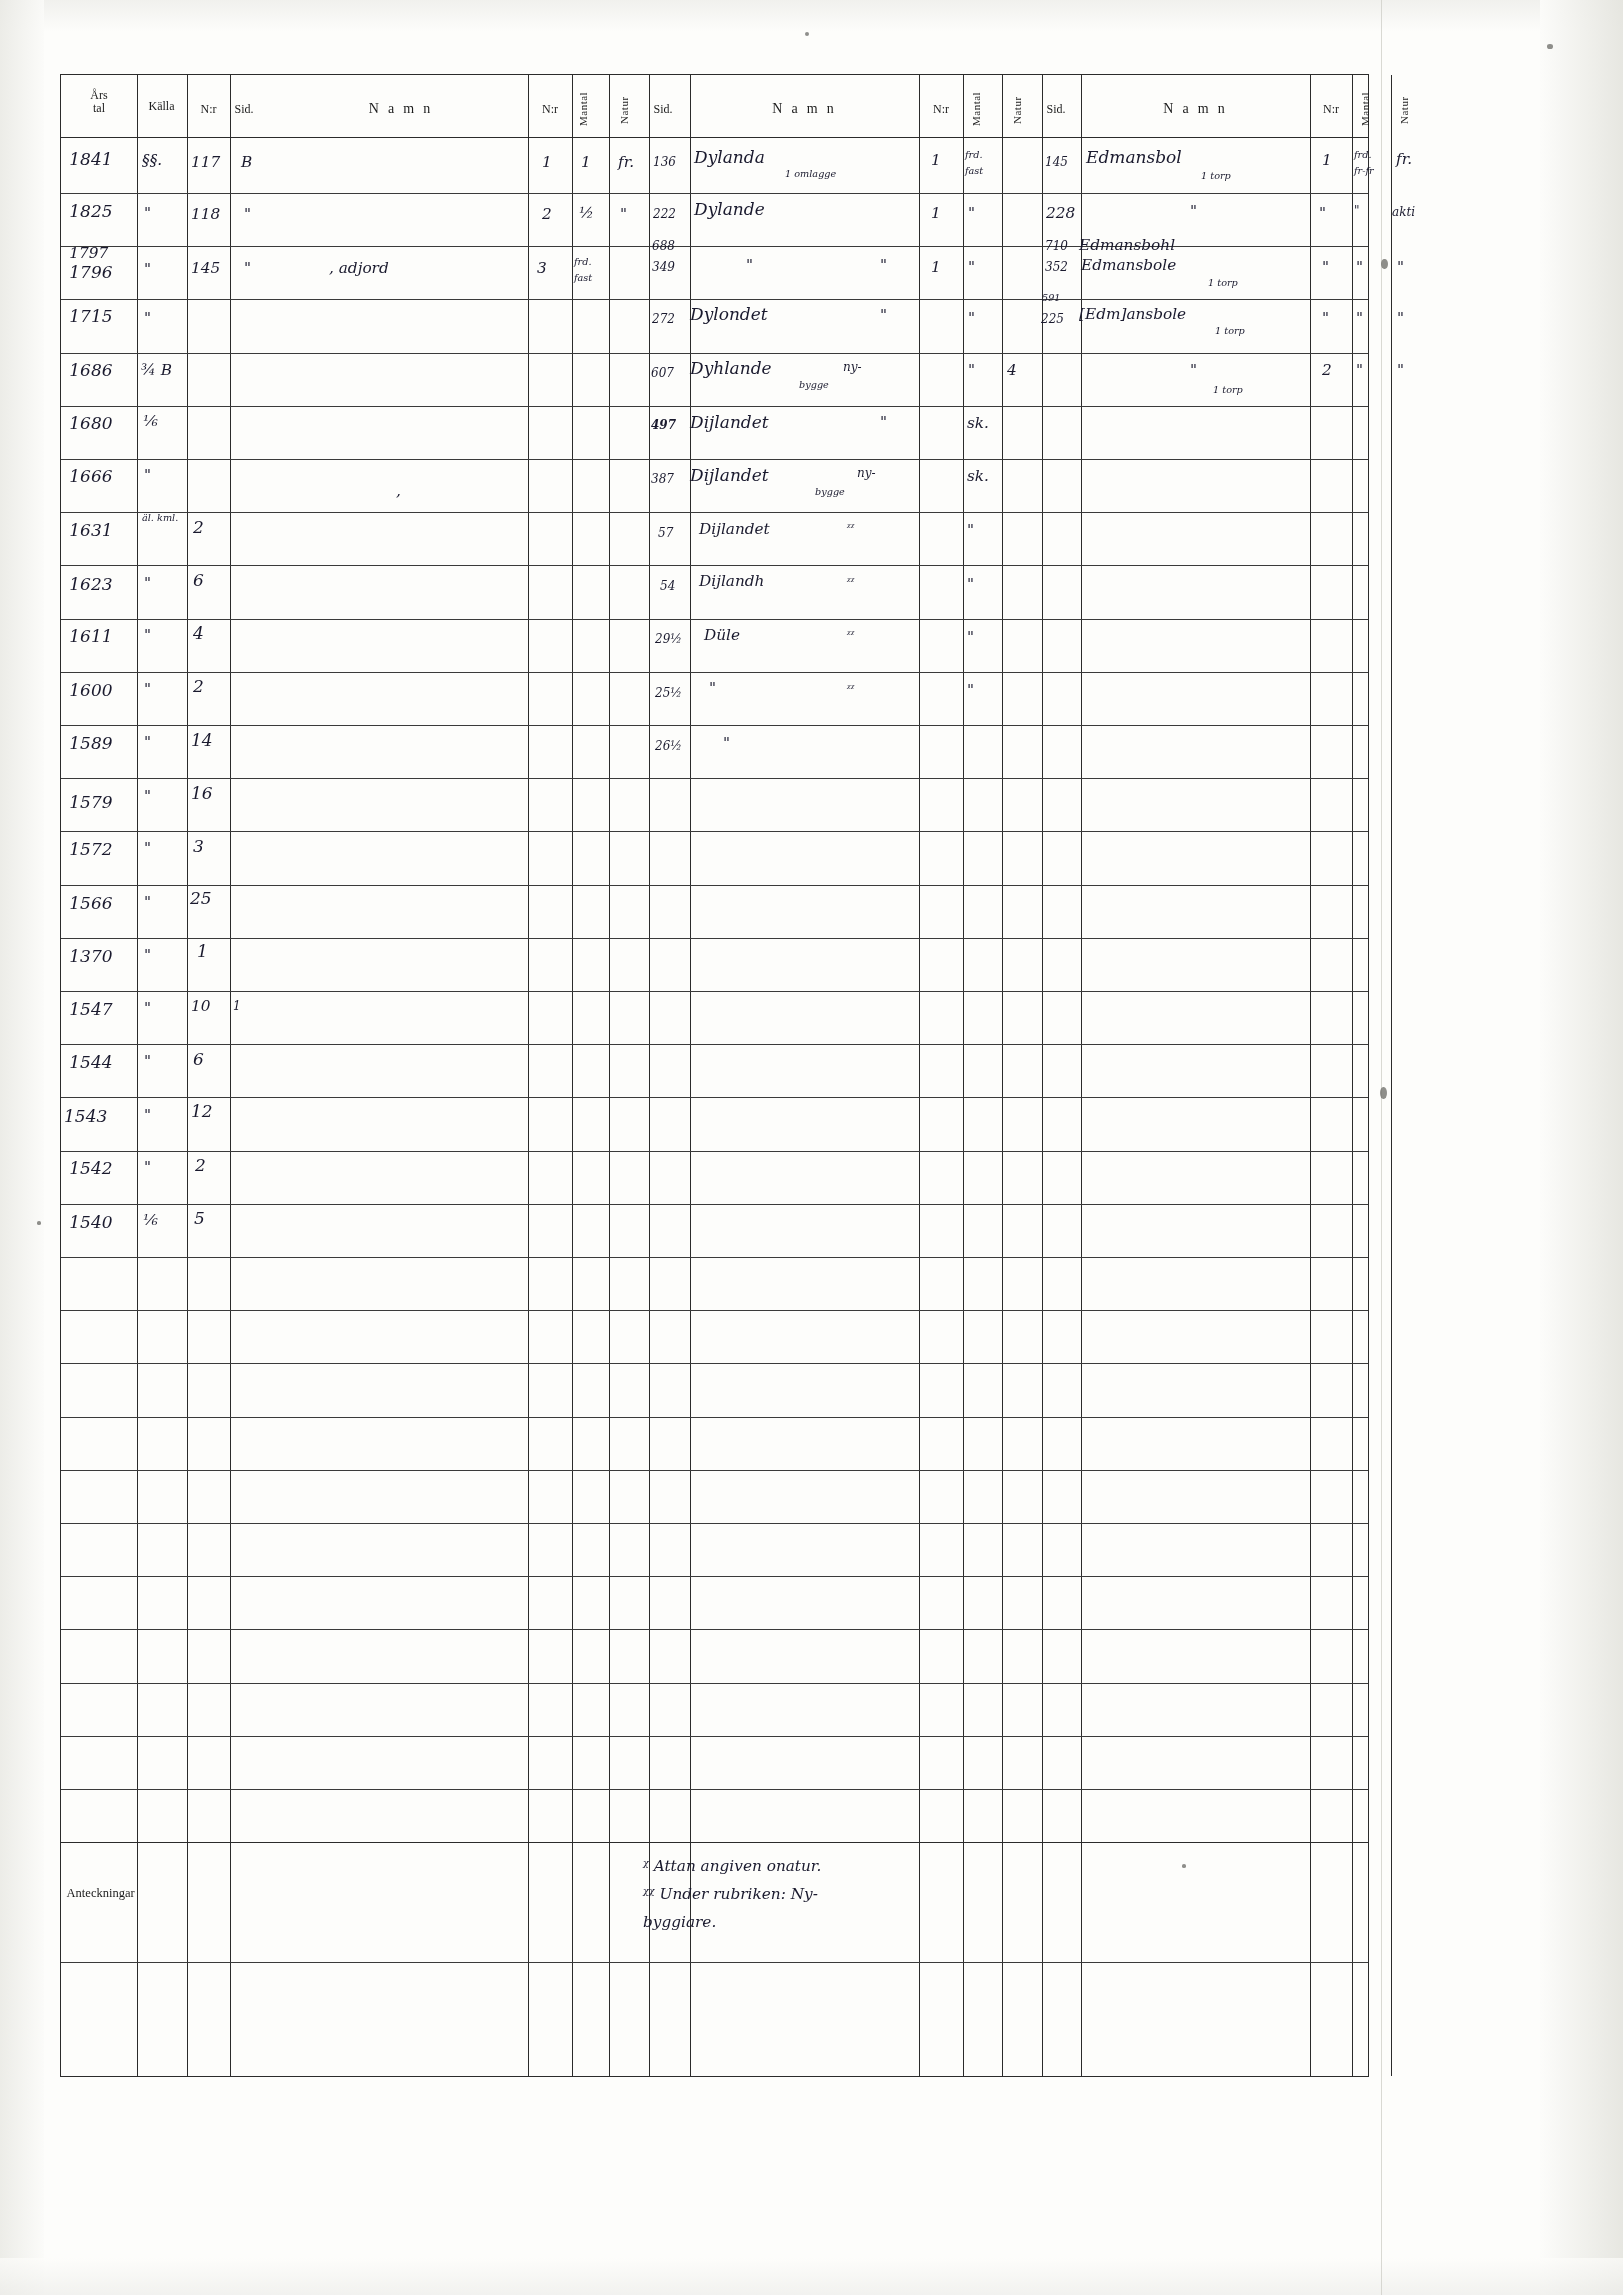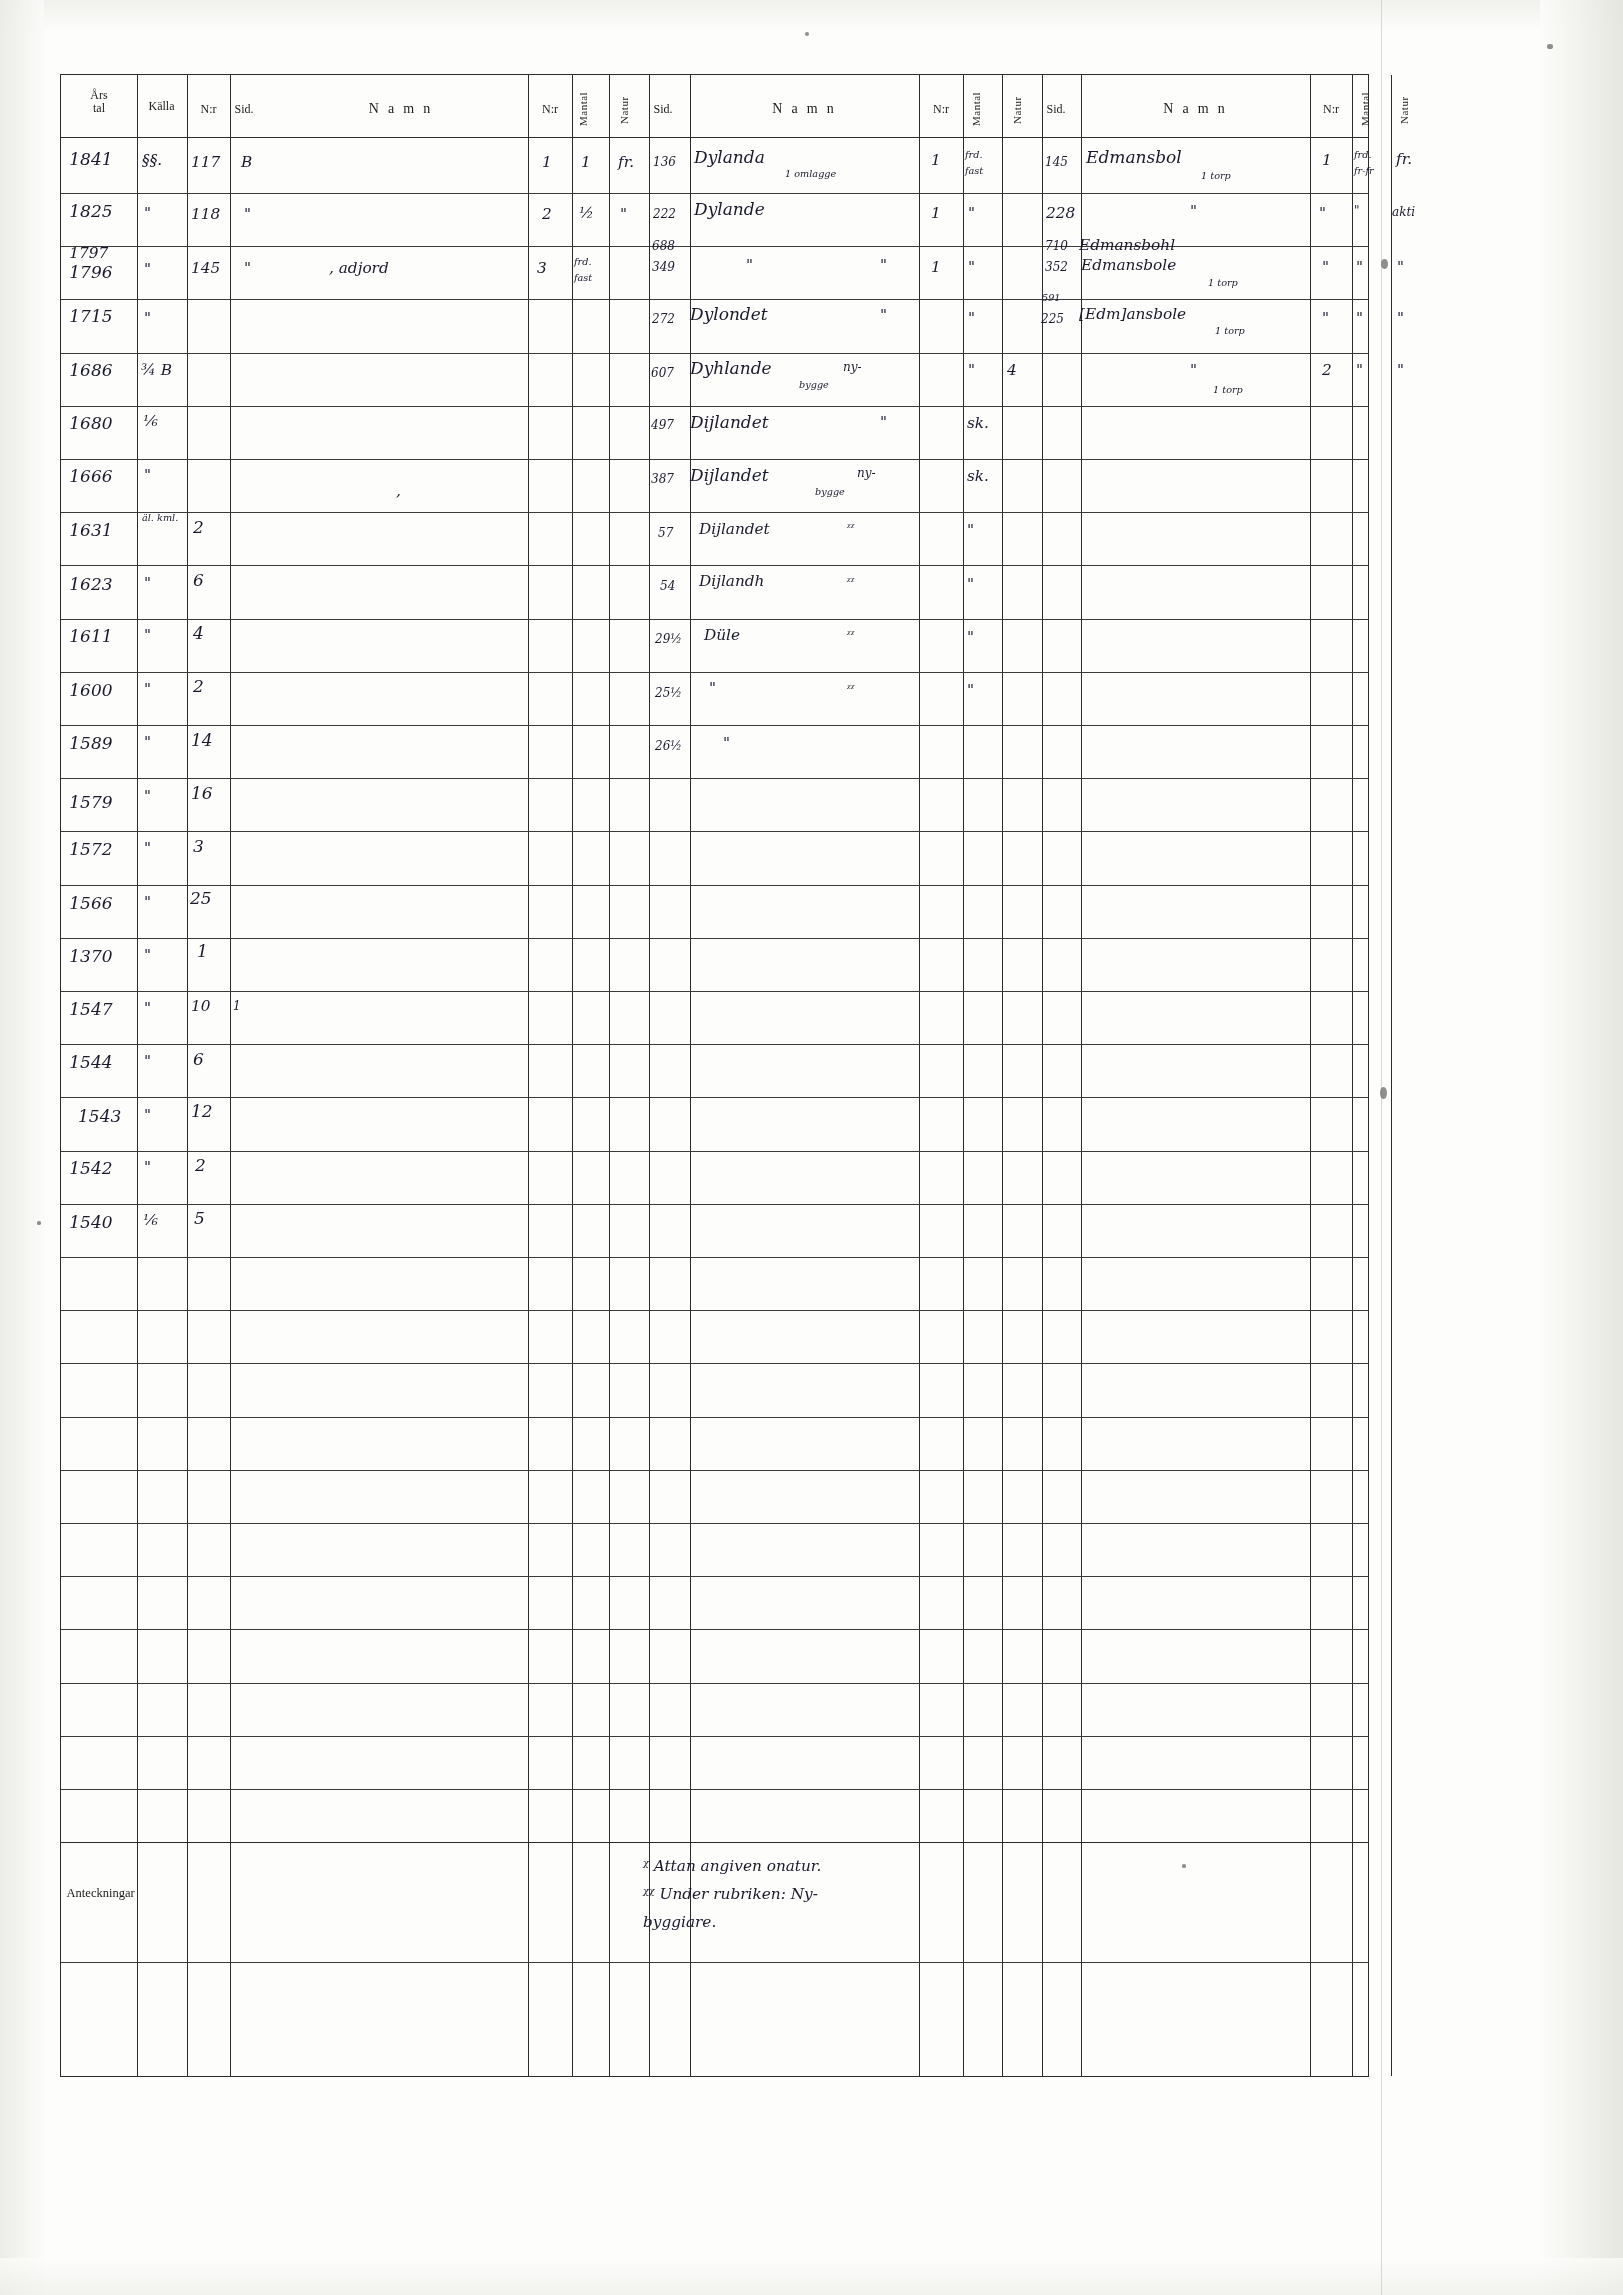--- a/index.html
+++ b/index.html
@@ -317,21 +317,21 @@
     <div class="hand med" style="left:907px; top:286px;">"</div>
     <div class="hand med" style="left:946px; top:286px;">4</div>
     <div class="hand med" style="left:1129px; top:286px;">"</div>
     <div class="hand xs" style="left:1152px; top:309px;">1 torp</div>
     <div class="hand med" style="left:1261px; top:286px;">2</div>
     <div class="hand med" style="left:1295px; top:286px;">"</div>
     <div class="hand med" style="left:1336px; top:286px;">"</div>
 
     <div class="hand big" style="left:8.3px; top:338px;">1680</div>
     <div class="hand med" style="left:82px; top:337px;">⅙</div>
-    <div class="hand sm" style="left:590px; top:343px;">497</div>
+    <div class="hand sm" style="left:590px; top:343px;font-weight:bold;">497</div>
     <div class="hand big" style="left:629px; top:337px;">Dijlandet</div>
     <div class="hand med" style="left:819px; top:338px;">"</div>
     <div class="hand med" style="left:906px; top:339px;">sk.</div>
 
     <div class="hand big" style="left:8.3px; top:391px;">1666</div>
     <div class="hand med" style="left:83px; top:391px;">"</div>
     <div class="hand sm" style="left:590px; top:397px;">387</div>
     <div class="hand big" style="left:629px; top:390px;">Dijlandet</div>
     <div class="hand sm" style="left:796px; top:391px;">ny-</div>
     <div class="hand xs" style="left:754px; top:411px;">bygge</div>
@@ -393,21 +393,21 @@
 
     <div class="hand big" style="left:8.3px; top:924px;">1547</div>
     <div class="hand med" style="left:83px; top:924px;">"</div>
     <div class="hand med" style="left:130px; top:922px;">10</div>
     <div class="hand sm" style="left:172px; top:924px;">1</div>
 
     <div class="hand big" style="left:8.3px; top:977px;">1544</div>
     <div class="hand med" style="left:83px; top:977px;">"</div>
     <div class="hand big" style="left:132px; top:974px;">6</div>
 
-    <div class="hand big" style="left:17px; top:1031px;">1543</div>
+    <div class="hand big" style="left:3px; top:1031px;">1543</div>
     <div class="hand med" style="left:83px; top:1031px;">"</div>
     <div class="hand big" style="left:130px; top:1026px;">12</div>
 
     <div class="hand big" style="left:8.3px; top:1083px;">1542</div>
     <div class="hand med" style="left:83px; top:1083px;">"</div>
     <div class="hand big" style="left:134px; top:1080px;">2</div>
 
     <div class="hand big" style="left:8.3px; top:1137px;">1540</div>
     <div class="hand med" style="left:82px; top:1136px;">⅙</div>
     <div class="hand big" style="left:133px; top:1133px;">5</div>

